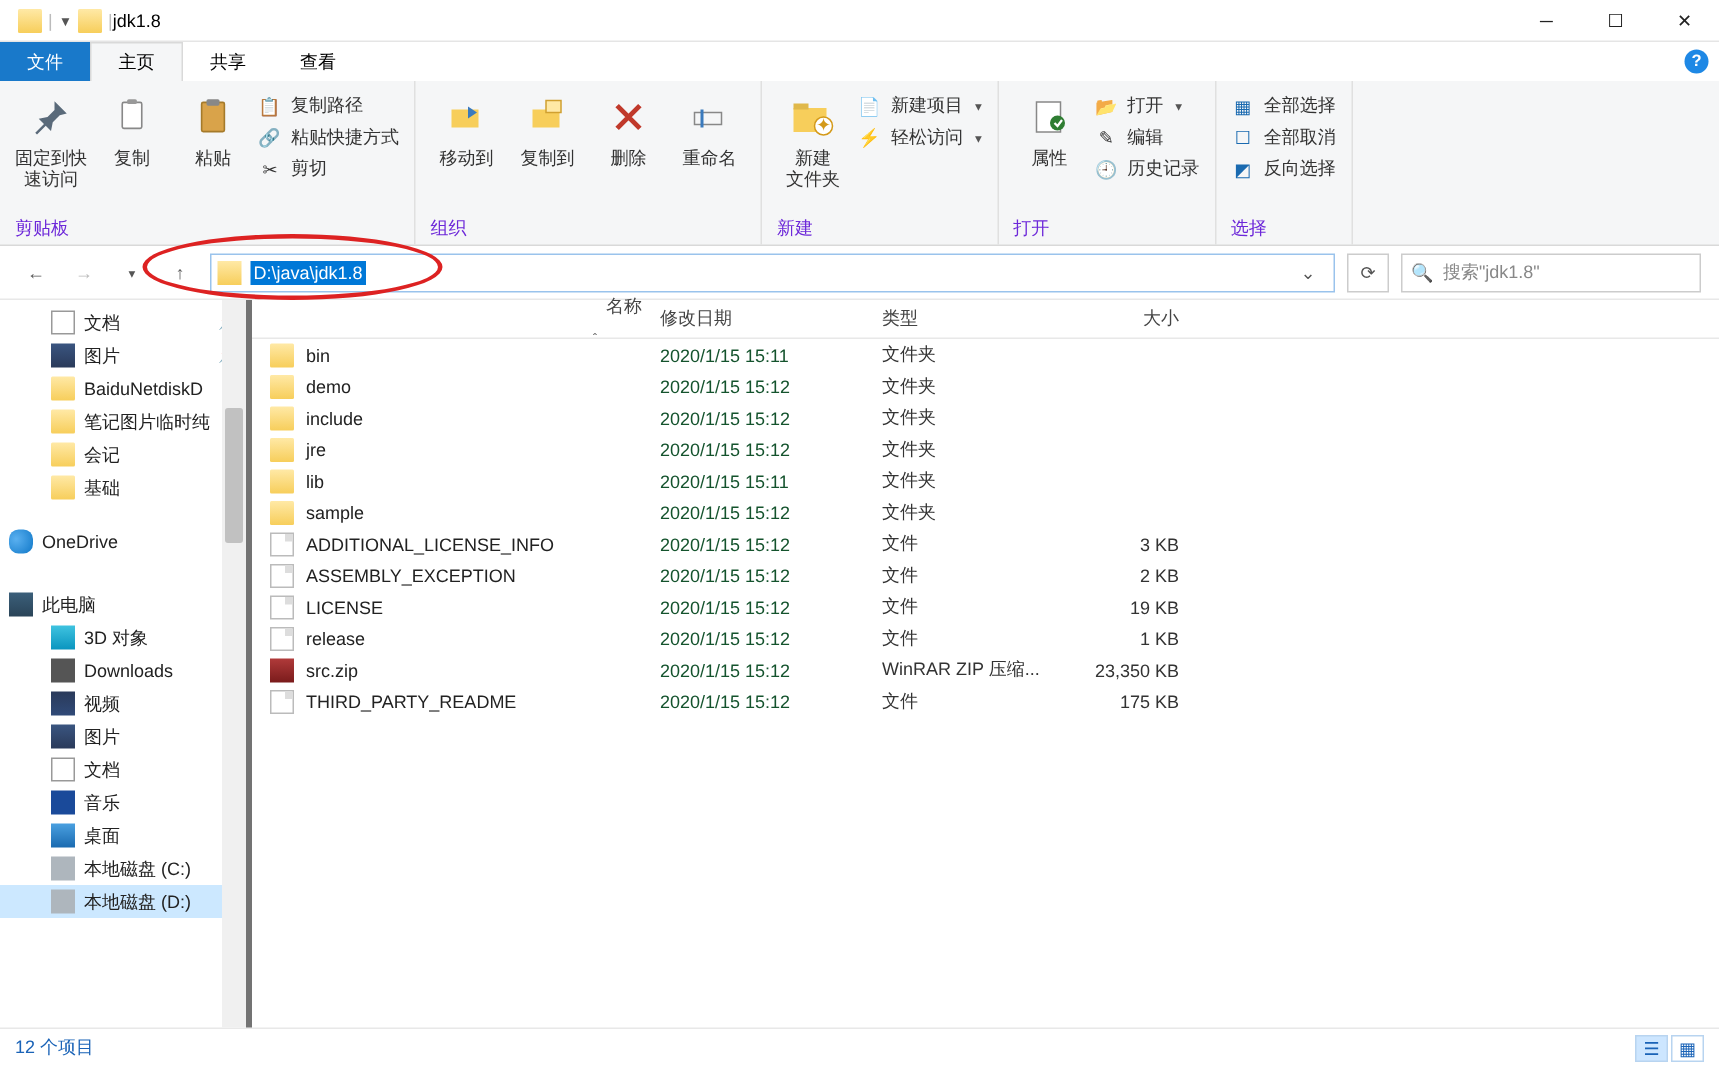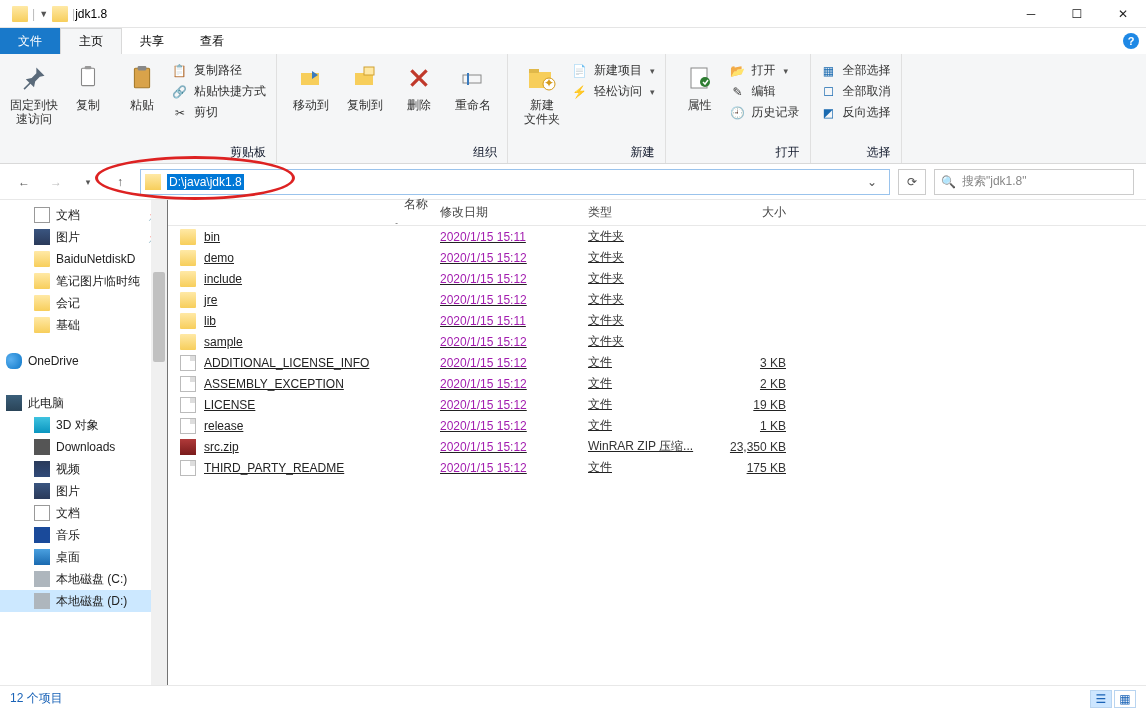--- a/index.html
+++ b/index.html
@@ -18,21 +18,21 @@
 .ribbon-tabs .tab { padding: 0 18px; display: flex; align-items: center; cursor: default; }
 .ribbon-tabs .tab.file { background: #1979ca; color: #fff; }
 .ribbon-tabs .tab.active { background: #f5f6f7; border: 1px solid #d9d9d9; border-bottom: none; }
 .ribbon-tabs .help { margin-left: auto; width: 30px; display:flex; align-items:center; justify-content:center;}
 .help-icon{width:16px;height:16px;border-radius:50%;background:#1e88e5;color:#fff;display:flex;align-items:center;justify-content:center;font-weight:bold;font-size:11px;}
 
 
 .ribbon { height: 110px; background: #f5f6f7; border-bottom: 1px solid #d9d9d9; display: flex; }
 .group { border-right: 1px solid #e0e0e0; padding: 4px 10px 2px 10px; display:flex; flex-direction:column; }
 .group-body { flex:1; display:flex; align-items:flex-start; gap:6px; }
-.group-label { text-align:right; color:#0f172a; font-size:12px; padding-top:2px;}
+.group-label { text-align:left; color:#6d28d9; font-size:12px; padding-top:2px;}
 .big-btn { display:flex; flex-direction:column; align-items:center; justify-content:flex-start; width:48px; gap:4px; padding-top:4px;}
 .big-btn .ico { width:32px; height:32px; display:flex; align-items:center; justify-content:center;}
 .big-btn .lbl { text-align:center; line-height:14px; color:#333; }
 .small-rows { display:flex; flex-direction:column; gap:4px; padding-top:4px;}
 .small-btn { display:flex; align-items:center; gap:6px; color:#333; white-space:nowrap;}
 .small-btn .s-ico{width:16px;height:16px;display:inline-flex;align-items:center;justify-content:center;}
 .chev-down{font-size:9px;color:#555;margin-left:2px;}
 
 
 .navbar { height: 36px; display:flex; align-items:center; gap:8px; padding: 0 12px; border-bottom:1px solid #e8e8e8; position:relative;}
@@ -43,40 +43,40 @@
 .addr-chev { padding:0 8px; color:#555;}
 .refresh-btn{width:28px;height:26px;border:1px solid #ccc;display:flex;align-items:center;justify-content:center;color:#555;}
 .search { width:200px; height:26px; border:1px solid #ccc; display:flex; align-items:center; padding:0 6px; color:#888;}
 .search .s-ico{margin-right:6px;}
 
 
 .anno-ellipse{position:absolute; border:3px solid #d22; border-radius:50%; pointer-events:none;}
 
 
 .body-wrap{display:flex; height: calc(711px - 28px - 26px - 110px - 36px - 26px);}
-.tree{width:168px; border-right:1px solid #737373; overflow:hidden; padding-top:4px; position:relative;}
+.tree{width:168px; border-right:4px solid #737373; overflow:hidden; padding-top:4px; position:relative;}
 .tree-item{display:flex;align-items:center;gap:6px;height:22px;padding-left:6px;color:#222;white-space:nowrap;}
 .tree-item.sel{background:#cce8ff;}
 .tree-item .t-ico{width:16px;height:16px;flex-shrink:0;}
 .tree-item.indent{padding-left:34px;}
 .pin{color:#777;font-size:10px;margin-left:auto;margin-right:6px;}
 .scrollbar-v{position:absolute;right:0;top:0;bottom:0;width:16px;background:#f0f0f0;}
 .scroll-thumb{position:absolute;left:2px;right:2px;top:72px;height:90px;background:#c1c1c1;border-radius:2px;}
 
 .list{flex:1; position:relative;}
 .list-header{display:flex; height:26px; align-items:center; border-bottom:1px solid #e8e8e8; color:#444;}
 .list-header .col{padding-left:12px;}
 .col-name{width:260px; display:flex;align-items:flex-end; gap:8px;flex-direction:column;}
 .col-date{width:148px;}
 .col-type{width:124px;}
 .col-size{width:100px; text-align:right; padding-right:14px;}
 .sort-ind{font-size:8px;color:#555;}
-.row{display:flex;align-items:center;height:21px;color:#222;text-decoration:underline;}
+.row{display:flex;align-items:center;height:21px;color:#222;}
 .row .c-name{width:260px;padding-left:12px;display:flex;align-items:center;gap:8px;}
-.row .c-date{width:148px;padding-left:12px;color:#a21caf;}
+.row .c-date{width:148px;padding-left:12px;color:#14532d;}
 .row .c-type{width:124px;padding-left:12px;color:#333;white-space:nowrap;overflow:hidden;text-overflow:ellipsis;}
 .row .c-size{width:100px;text-align:right;padding-right:14px;color:#333;}
 .f-ico{width:16px;height:16px;flex-shrink:0;}
 
 
 .statusbar{height:26px;border-top:1px solid #e8e8e8;display:flex;align-items:center;padding:0 10px;color:#1a63b7;}
 .view-toggle{margin-left:auto;display:flex;gap:2px;}
 .view-btn{width:22px;height:18px;border:1px solid #b8d4f0;display:flex;align-items:center;justify-content:center;}
 .view-btn.active{background:#cde6ff;}
 

